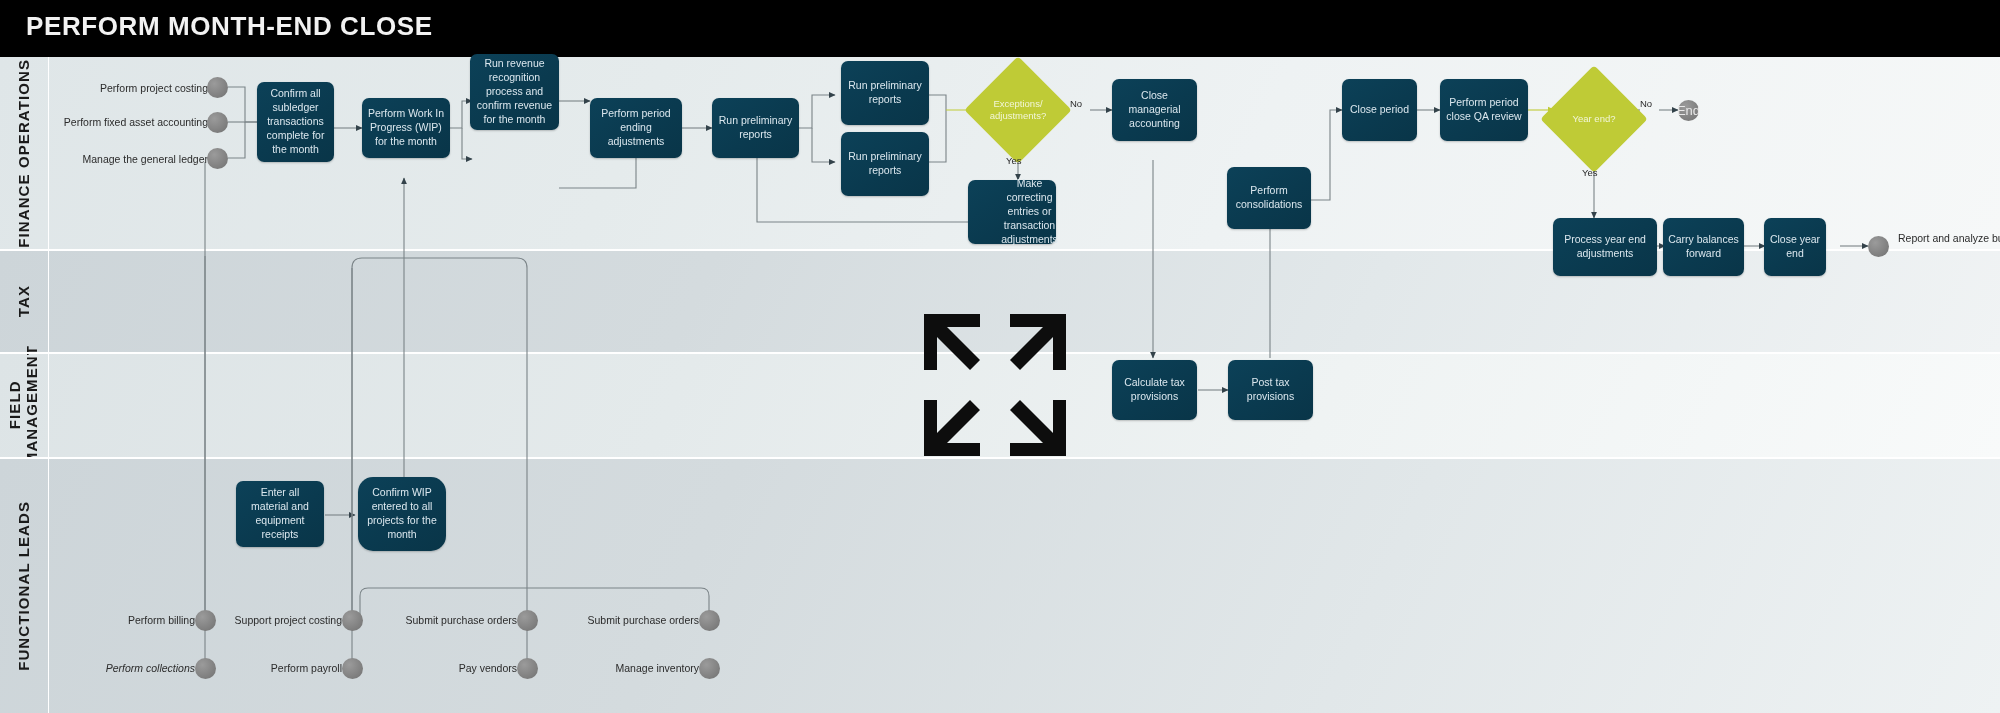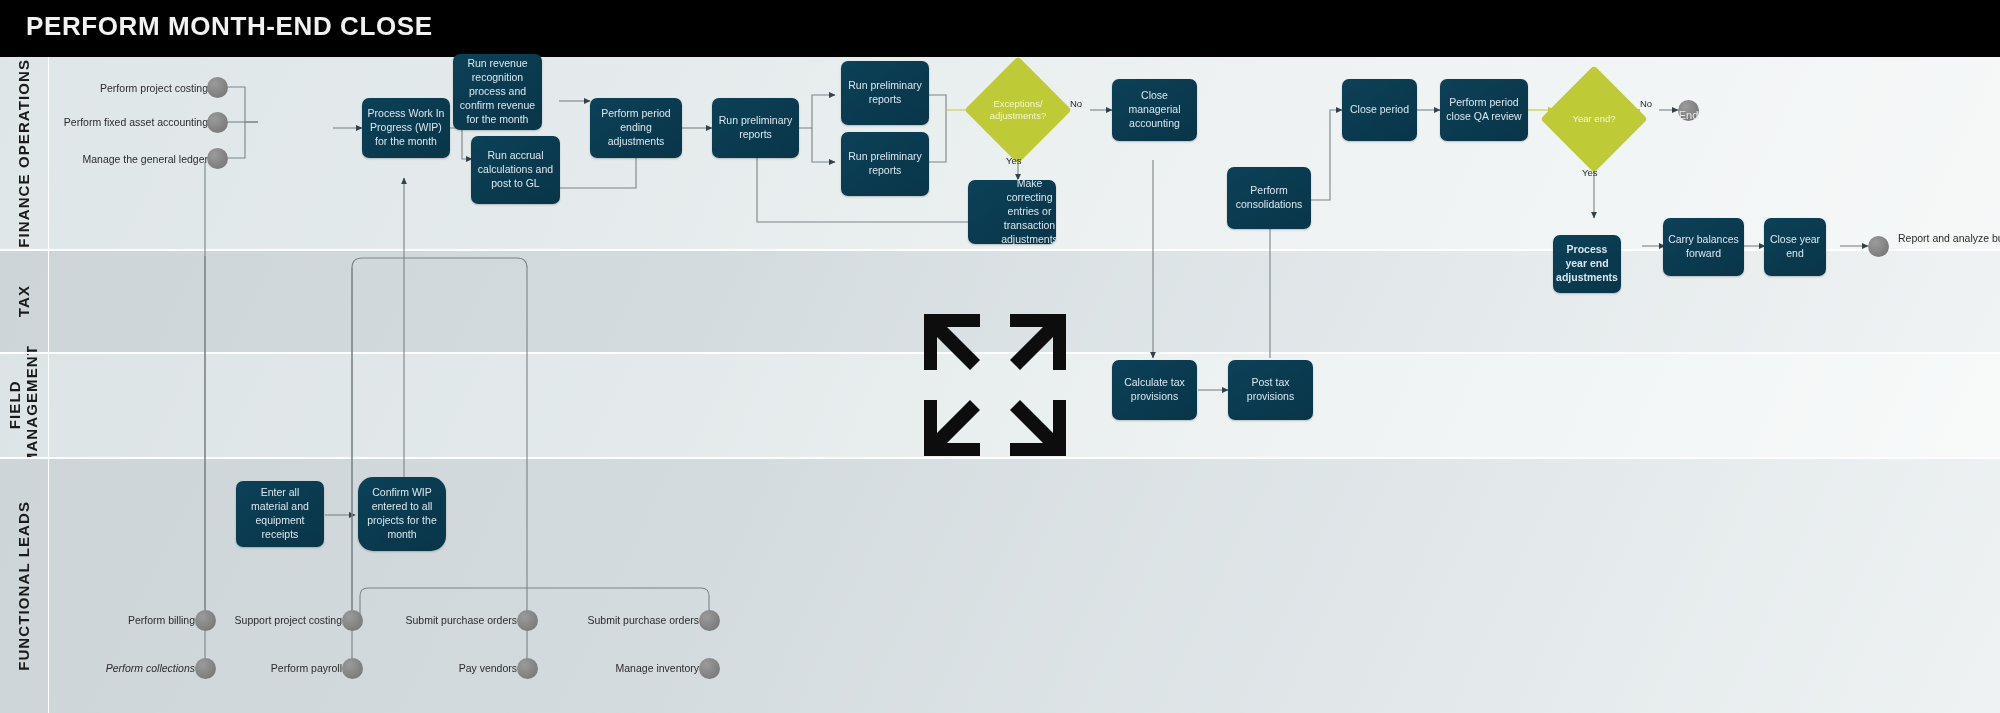--- a/index.html
+++ b/index.html
@@ -36,22 +36,22 @@
     justify-content:center; }
   .diamond .dshape { position:absolute; inset:0; background:#bfcb36;
     transform:rotate(45deg); border-radius:4px; }
   .diamond .dtext { position:relative; z-index:2; text-align:center;
     font-size:9.5px; line-height:1.3; color:#f2f6d8; }
 
   
   .dot { position:absolute; border-radius:50%;
     background:radial-gradient(circle at 35% 32%, #9b9b9b, #7d7d7d 70%, #6e6e6e 100%); }
   .dot.label-dot { width:21px; height:21px; }
-  .dot.end-dot { width:21px; height:21px; display:flex; align-items:flex-end;
-    justify-content:center; font-size:11px; color:#e8e8e8; }
+  .dot.end-dot { width:21px; height:21px; display:flex; align-items:center;
+    justify-content:center; font-size:13px; color:#e8e8e8; }
 
   .side-label { position:absolute; font-size:10.5px; color:#2b2b2b;
     white-space:nowrap; line-height:1.25; }
   .side-label.right-align { text-align:right; }
 
   .edge-label { position:absolute; font-size:9.5px; color:#2b2b2b; white-space:nowrap; }
 
   svg.wires { position:absolute; left:0; top:0; width:2000px; height:713px;
     pointer-events:none; }
 
@@ -189,32 +189,32 @@
 
   <div class="side-label right-align" style="left:40px;top:82px;width:168px;">Perform project costing</div>
   <div class="dot label-dot" style="left:207px;top:77px;"></div>
 
   <div class="side-label right-align" style="left:30px;top:116px;width:178px;">Perform fixed asset accounting</div>
   <div class="dot label-dot" style="left:207px;top:112px;"></div>
 
   <div class="side-label right-align" style="left:40px;top:153px;width:168px;">Manage the general ledger</div>
   <div class="dot label-dot" style="left:207px;top:148px;"></div>
 
+  <div class="node" style="left:257px;top:82px;width:77px;height:80px;">
+    <span>Confirm all subledger transactions complete for the month</span>
+  </div>
 
   <div class="node" style="left:362px;top:98px;width:88px;height:60px;">
-    <span>Process Work In Progress (WIP) for the month</span>
-  </div>
-
-  <div class="node" style="left:453px;top:54px;width:89px;height:76px;">
+    <span>Perform Work In Progress (WIP) for the month</span>
+  </div>
+
+  <div class="node" style="left:470px;top:54px;width:89px;height:76px;">
     <span>Run revenue recognition process and confirm revenue for the month</span>
   </div>
 
-  <div class="node" style="left:471px;top:136px;width:89px;height:68px;">
-    <span>Run accrual calculations and post to GL</span>
-  </div>
 
   <div class="node" style="left:590px;top:98px;width:92px;height:60px;">
     <span>Perform period ending adjustments</span>
   </div>
 
   <div class="node" style="left:712px;top:98px;width:87px;height:60px;">
     <span>Run preliminary reports</span>
   </div>
 
   <div class="node" style="left:841px;top:61px;width:88px;height:64px;">
@@ -256,21 +256,21 @@
     <div class="dshape"></div>
     <div class="dtext">Year end?</div>
   </div>
   <div class="edge-label" style="left:1582px;top:167px;">Yes</div>
   <div class="edge-label" style="left:1640px;top:98px;">No</div>
 
   <div class="dot end-dot" style="left:1678px;top:100px;">
     <span>End</span>
   </div>
 
-  <div class="node" style="left:1553px;top:235px;width:68px;height:58px;font-weight:bold;">
+  <div class="node" style="left:1553px;top:218px;width:104px;height:58px;">
     <span>Process year end adjustments</span>
   </div>
 
   <div class="node" style="left:1663px;top:218px;width:81px;height:58px;">
     <span>Carry balances forward</span>
   </div>
 
   <div class="node" style="left:1764px;top:218px;width:62px;height:58px;">
     <span>Close year end</span>
   </div>

